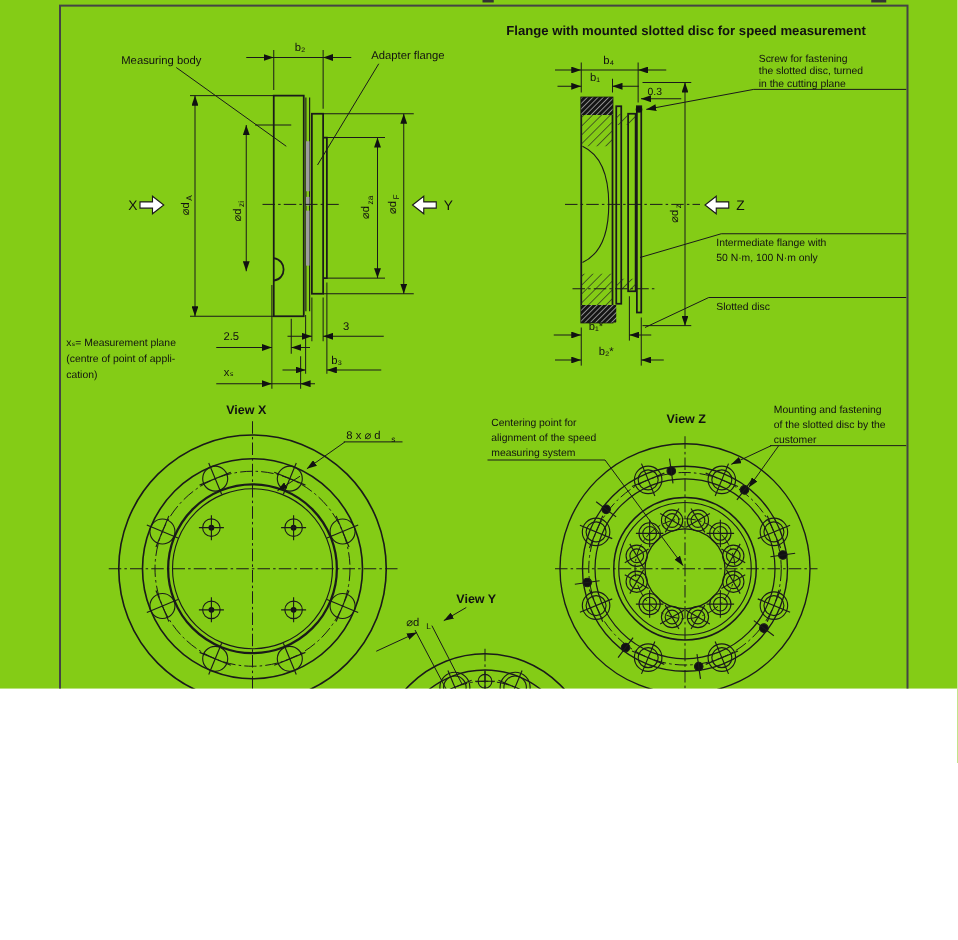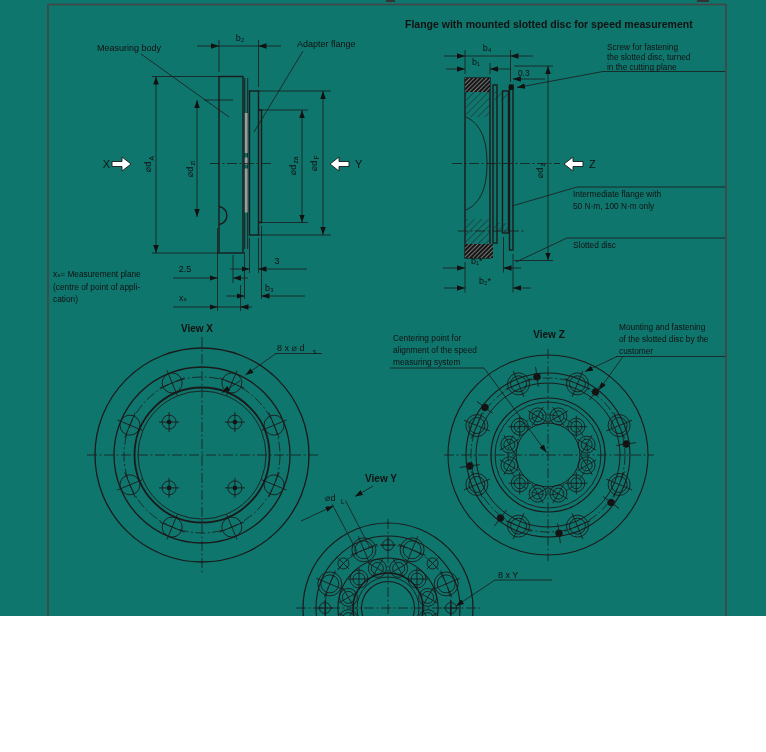--- a/index.html
+++ b/index.html
@@ -1,16 +1,16 @@
 <!DOCTYPE html>
 <html><head>
 <meta charset="utf-8">
 <style>
   html,body{margin:0;padding:0;background:#fff;}
-  .stage{position:relative;width:766px;height:616px;background:#0f766e;overflow:hidden;}
+  .stage{position:relative;width:766px;height:551px;background:#84cc16;overflow:hidden;}
   svg{display:block;}
   text{font-family:"Liberation Sans","DejaVu Sans",sans-serif;fill:#111;stroke:none;}
   .t8{font-size:8.3px;}
   .t9{font-size:9px;}
   .t11{font-size:11px;}
   .sub{font-size:6.6px;}
   .tb10{font-size:10px;font-weight:bold;}
   .tb10_5{font-size:10.5px;font-weight:bold;}
   .s1{stroke-width:1.4;}
   .s0{stroke-width:0.8;}

